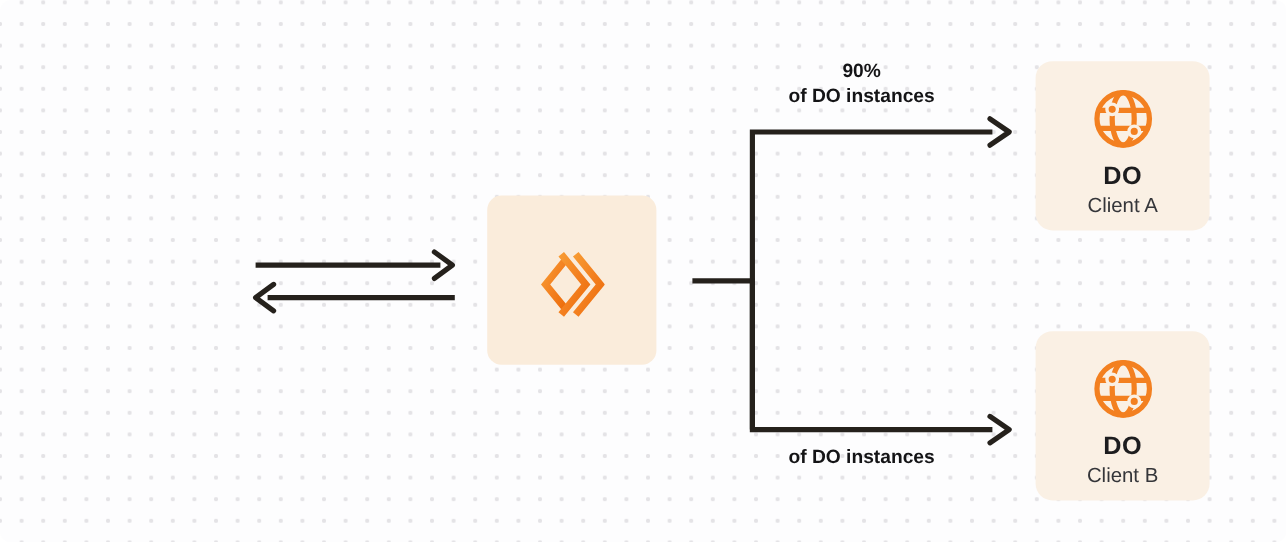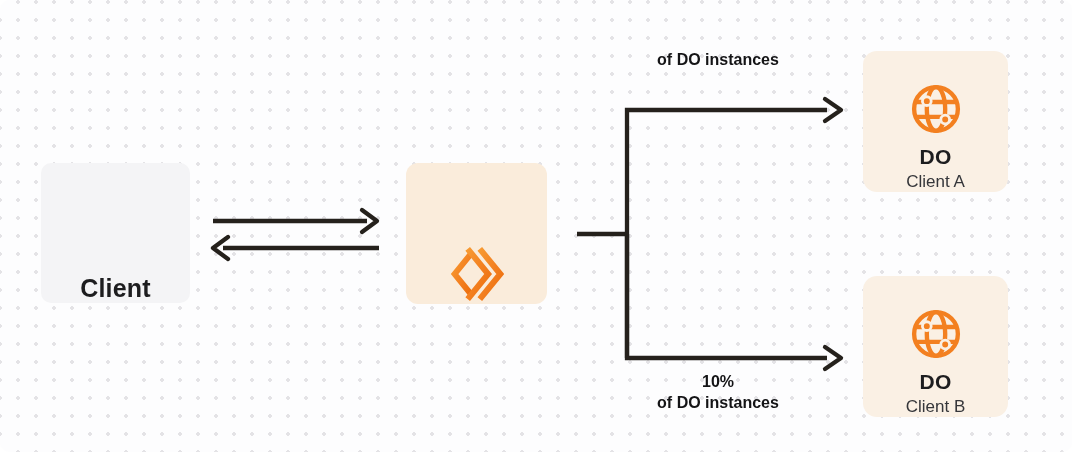--- a/index.html
+++ b/index.html
@@ -28,21 +28,21 @@
     background-size: 18px 18px;
     background-position: 9px 11px;
     border-radius: 10px;
     overflow: hidden;
   }
   .node {
     position: absolute;
     display: flex;
     flex-direction: column;
     align-items: center;
-    justify-content: flex-end;
+    justify-content: center;
   }
   .node.client {
     left: 41px; top: 163px; width: 149px; height: 140px;
     background: var(--client-box);
     border-radius: 10px;
   }
   .node.worker {
     left: 406px; top: 163px; width: 141px; height: 141px;
     background: var(--worker-box);
     border-radius: 12px;
@@ -110,23 +110,20 @@
     stroke-linejoin: miter;
   }
   .globe .gs { fill: none; stroke: var(--orange); stroke-width: 5; }
   .globe .gdot { fill: var(--orange); stroke: var(--do-box); stroke-width: 3.2; }
 </style>
 </head>
 <body>
 
 <div class="canvas">
 
-  <div class="node client">
-    <span class="label-xl">Client</span>
-  </div>
 
   <svg class="edge" style="left:205px; top:202px;" width="182" height="62">
     <g>
       <line class="stroke" x1="8" y1="19" x2="162" y2="19"></line>
       <polyline class="head" points="157,8 172,19 157,30"></polyline>
     </g>
     <g>
       <line class="stroke" x1="174" y1="46" x2="18" y2="46"></line>
       <polyline class="head" points="23,35 8,46 23,57"></polyline>
     </g>
@@ -149,25 +146,25 @@
 
   <svg class="edge" style="left:574px; top:96px;" width="292" height="282">
     <path class="stroke" d="M3,138 H55"></path>
     <path class="stroke" d="M53,262 L53,14 L253,14"></path>
     <polyline class="head" points="251,3 267,14 251,25"></polyline>
     <path class="stroke" d="M53,138 L53,262 L253,262"></path>
     <polyline class="head" points="251,251 267,262 251,273"></polyline>
   </svg>
 
   <div class="branch-label a">
+    <div>90%</div>
     <div>of DO instances</div>
   </div>
 
   <div class="branch-label b">
-    <div>10%</div>
     <div>of DO instances</div>
   </div>
 
   <div class="node do do-a">
     <svg class="globe" width="56" height="56" viewBox="0 0 64 64">
       <circle class="gs" cx="32" cy="32" r="25"></circle>
       <ellipse class="gs" cx="32" cy="32" rx="10.5" ry="25"></ellipse>
       <line class="gs" x1="9" y1="24" x2="55" y2="24"></line>
       <line class="gs" x1="9" y1="41" x2="55" y2="41"></line>
       <circle class="gdot" cx="21.5" cy="23" r="5"></circle>

